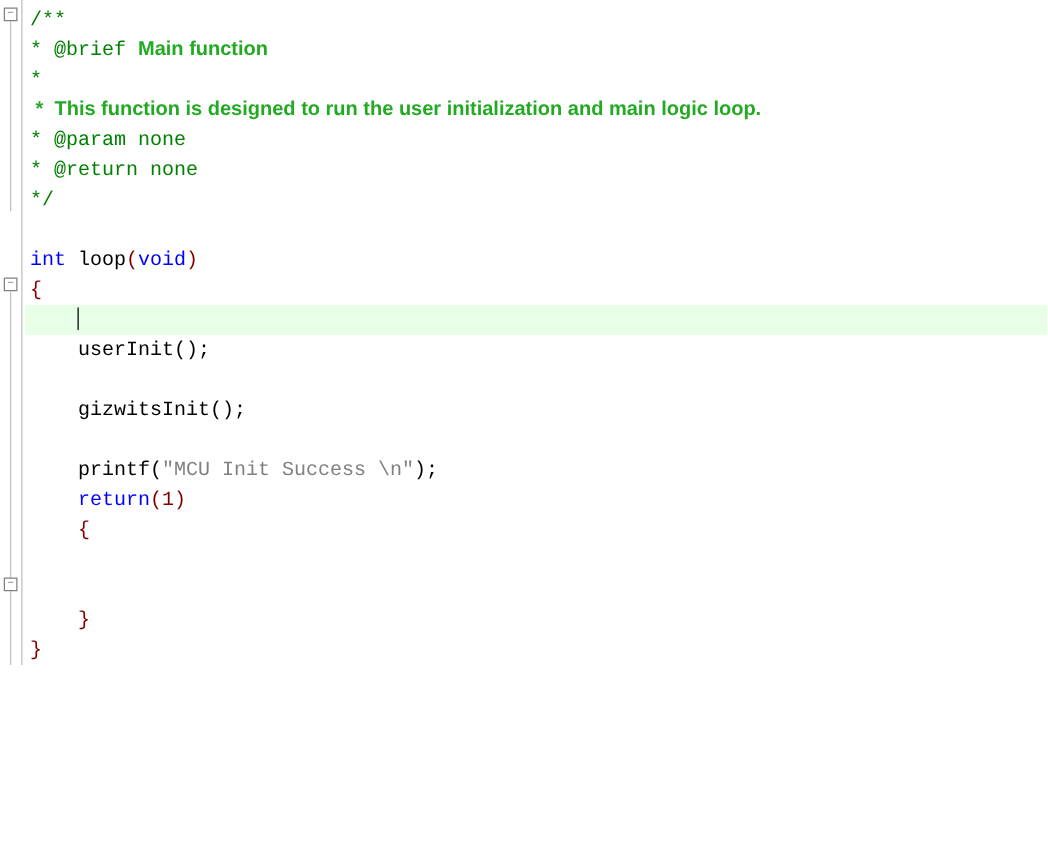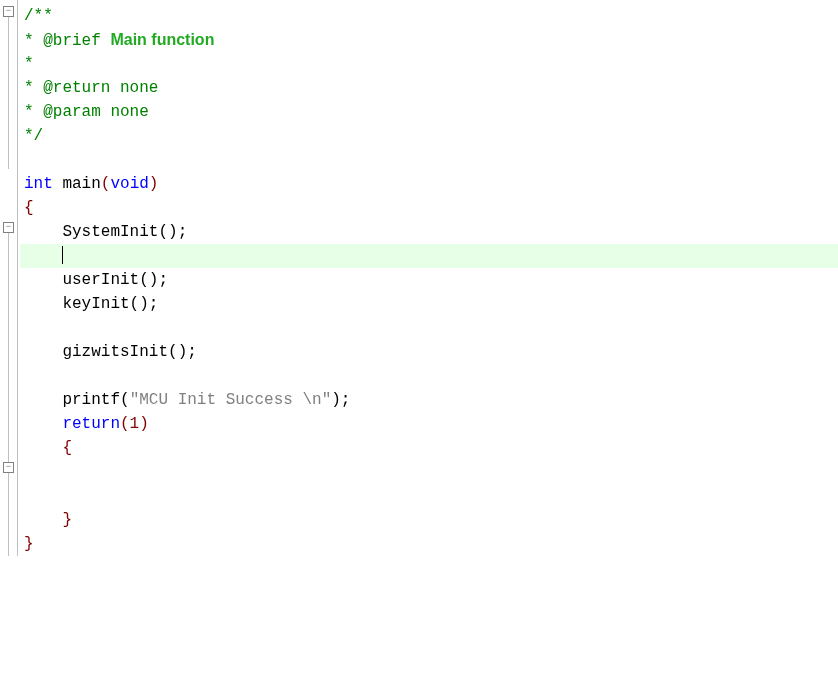--- a/index.html
+++ b/index.html
@@ -86,36 +86,35 @@
     <div class="fold-box" style="top:222px;">−</div>
     <div class="fold-line" style="top:233px; height:420px;"></div>
     <div class="fold-end" style="top:653px;"></div>
 
     <div class="fold-box" style="top:462px;">−</div>
   </div>
 
   <div class="line"><span class="green">/**</span></div>
   <div class="line"><span class="green">* @brief </span><span class="green-bold">Main function</span></div>
   <div class="line"><span class="green">*</span></div>
+  <div class="line"><span class="green-bold"> *  </span><span class="green-bold">This function is designed to run the user initialization and main logic loop.</span></div>
+  <div class="line"><span class="green">* @param none</span></div>
   <div class="line"><span class="green">* @return none</span></div>
-  <div class="line"><span class="green">* @param none</span></div>
   <div class="line"><span class="green">*/</span></div>
 
   <div class="line"></div>
 
-  <div class="line"><span class="blue">int</span><span> main</span><span class="maroon">(</span><span class="blue">void</span><span class="maroon">)</span></div>
+  <div class="line"><span class="blue">int</span><span> loop</span><span class="maroon">(</span><span class="blue">void</span><span class="maroon">)</span></div>
 
   <div class="line"><span class="maroon">{</span></div>
 
-  <div class="line"><span>    SystemInit();</span></div>
 
   <div class="line highlighted"><span>    </span><span class="caret"></span></div>
 
   <div class="line"><span>    userInit();</span></div>
-  <div class="line"><span>    keyInit();</span></div>
 
   <div class="line"></div>
 
   <div class="line"><span>    gizwitsInit();</span></div>
 
   <div class="line"></div>
 
   <div class="line"><span>    printf(</span><span class="grey">"MCU Init Success \n"</span><span>);</span></div>
 
   <div class="line"><span class="blue">    return</span><span class="maroon">(1)</span></div>

